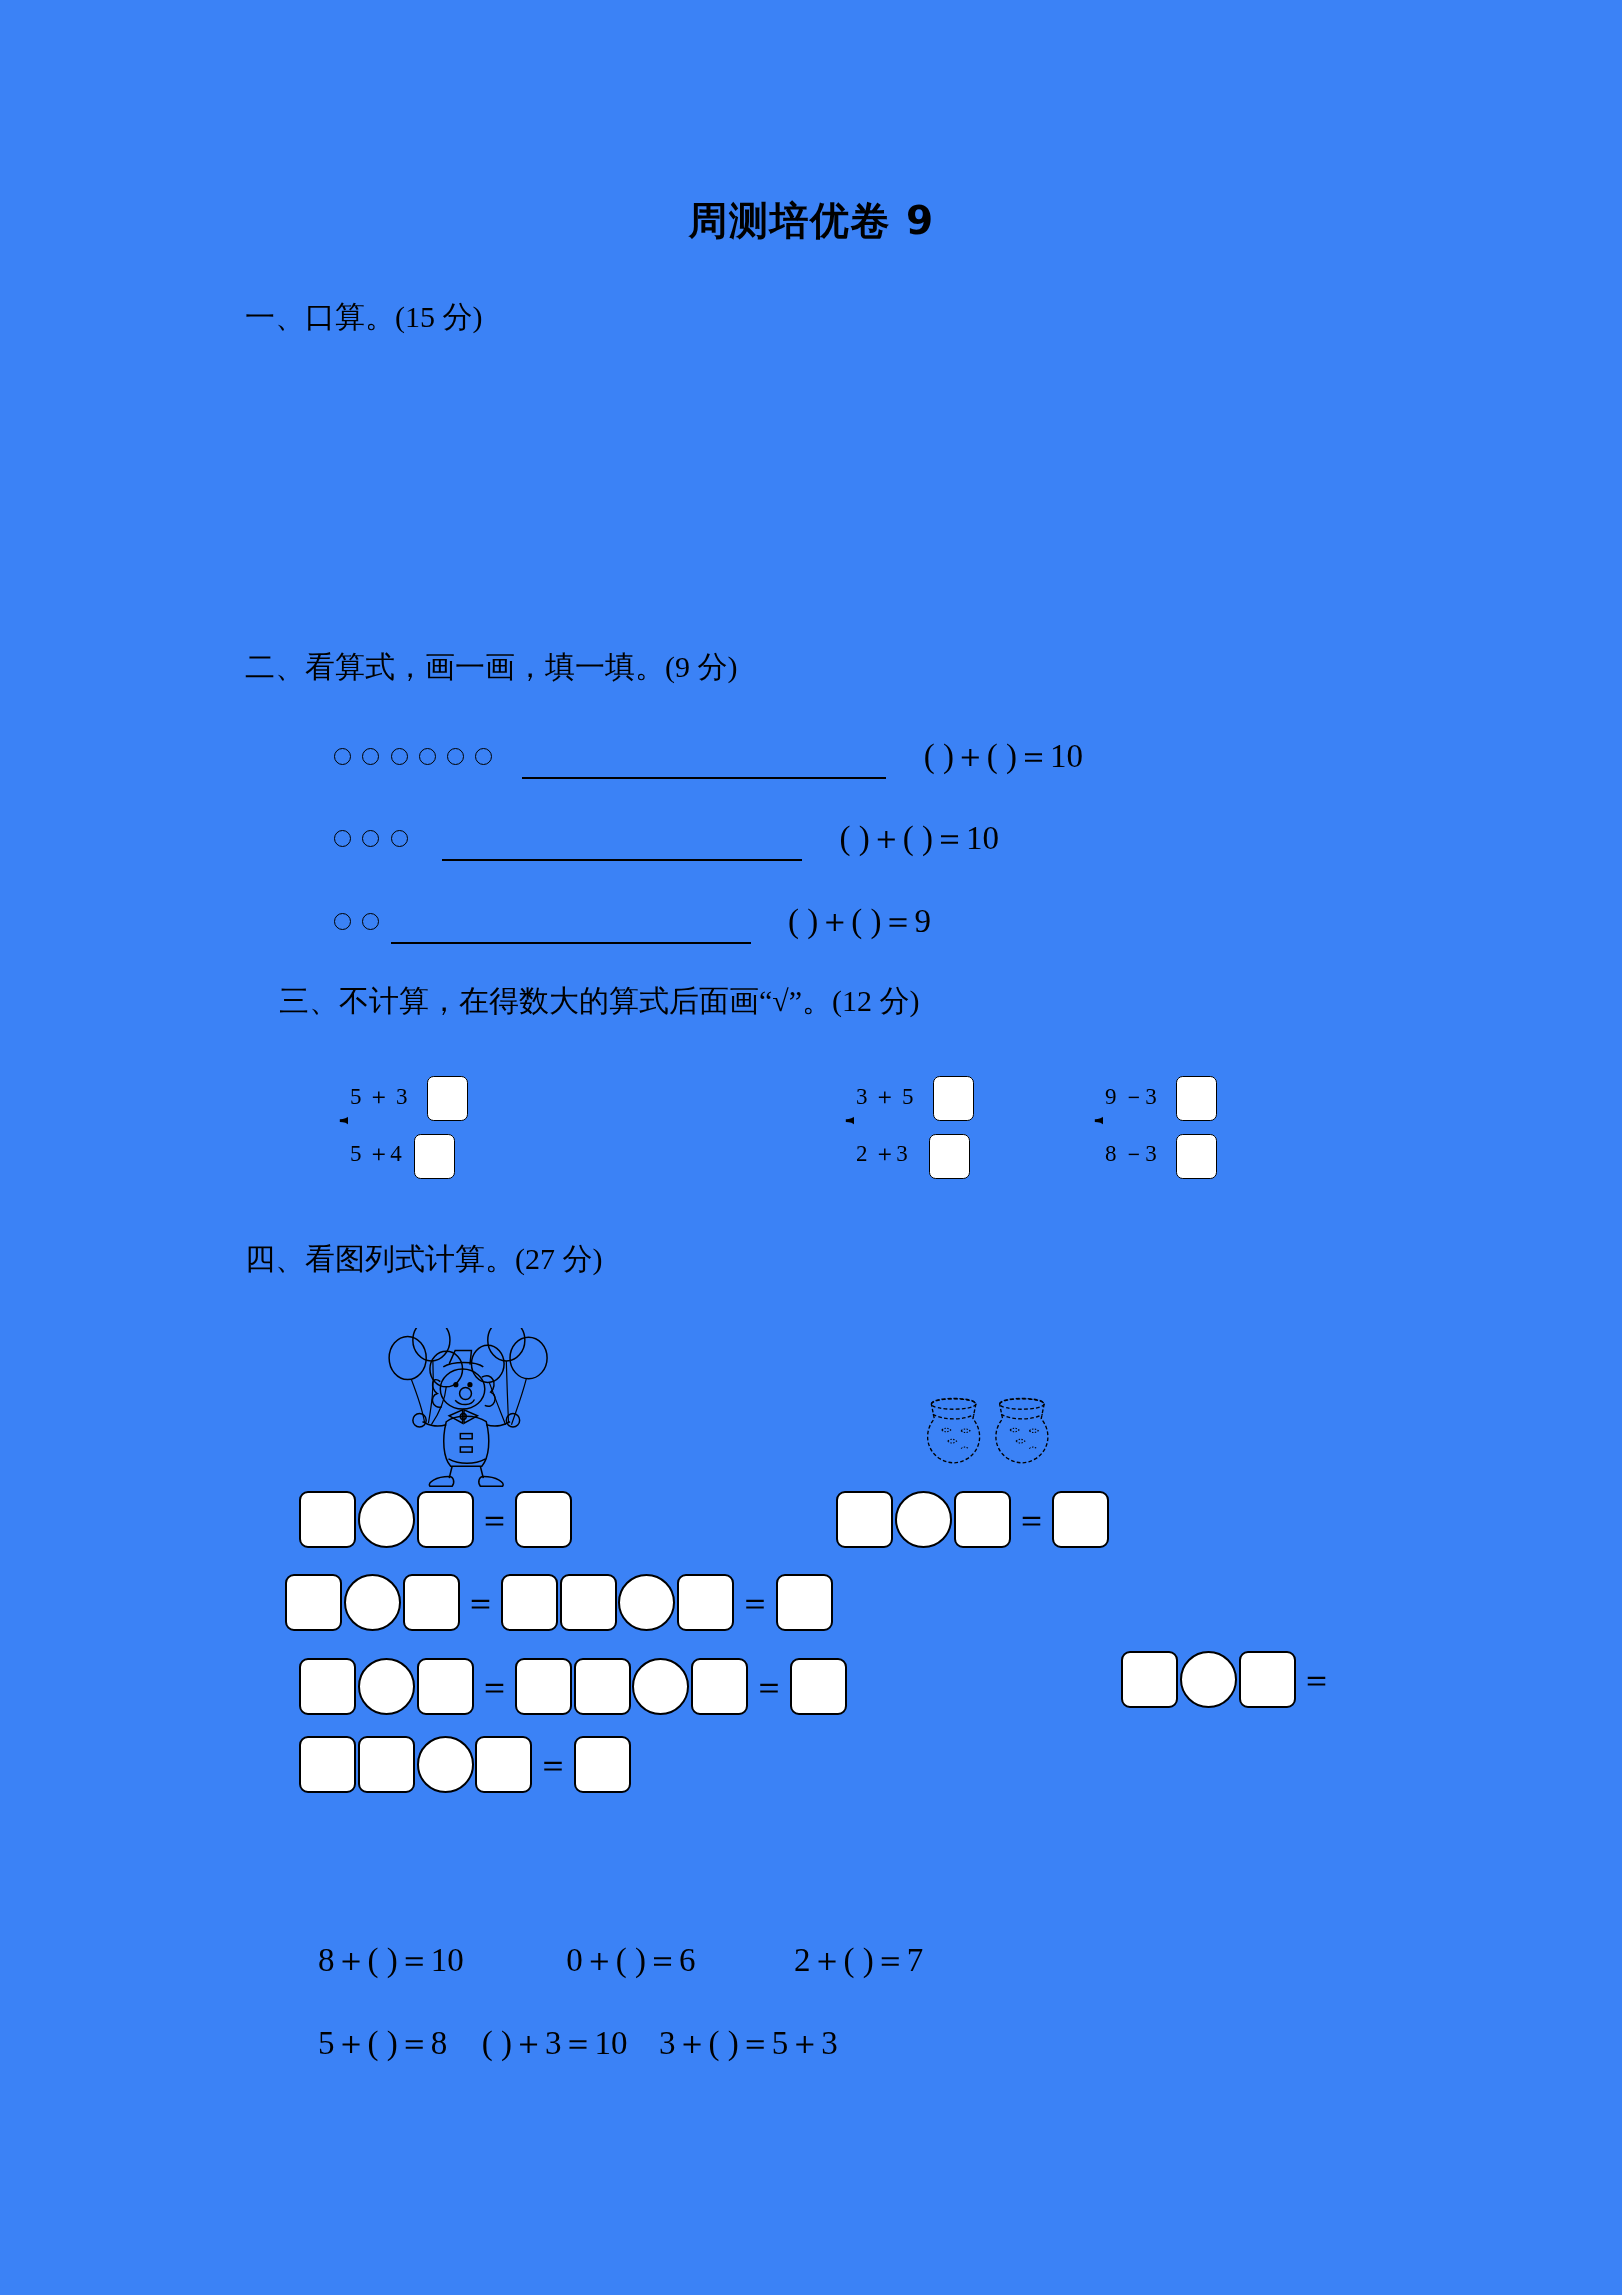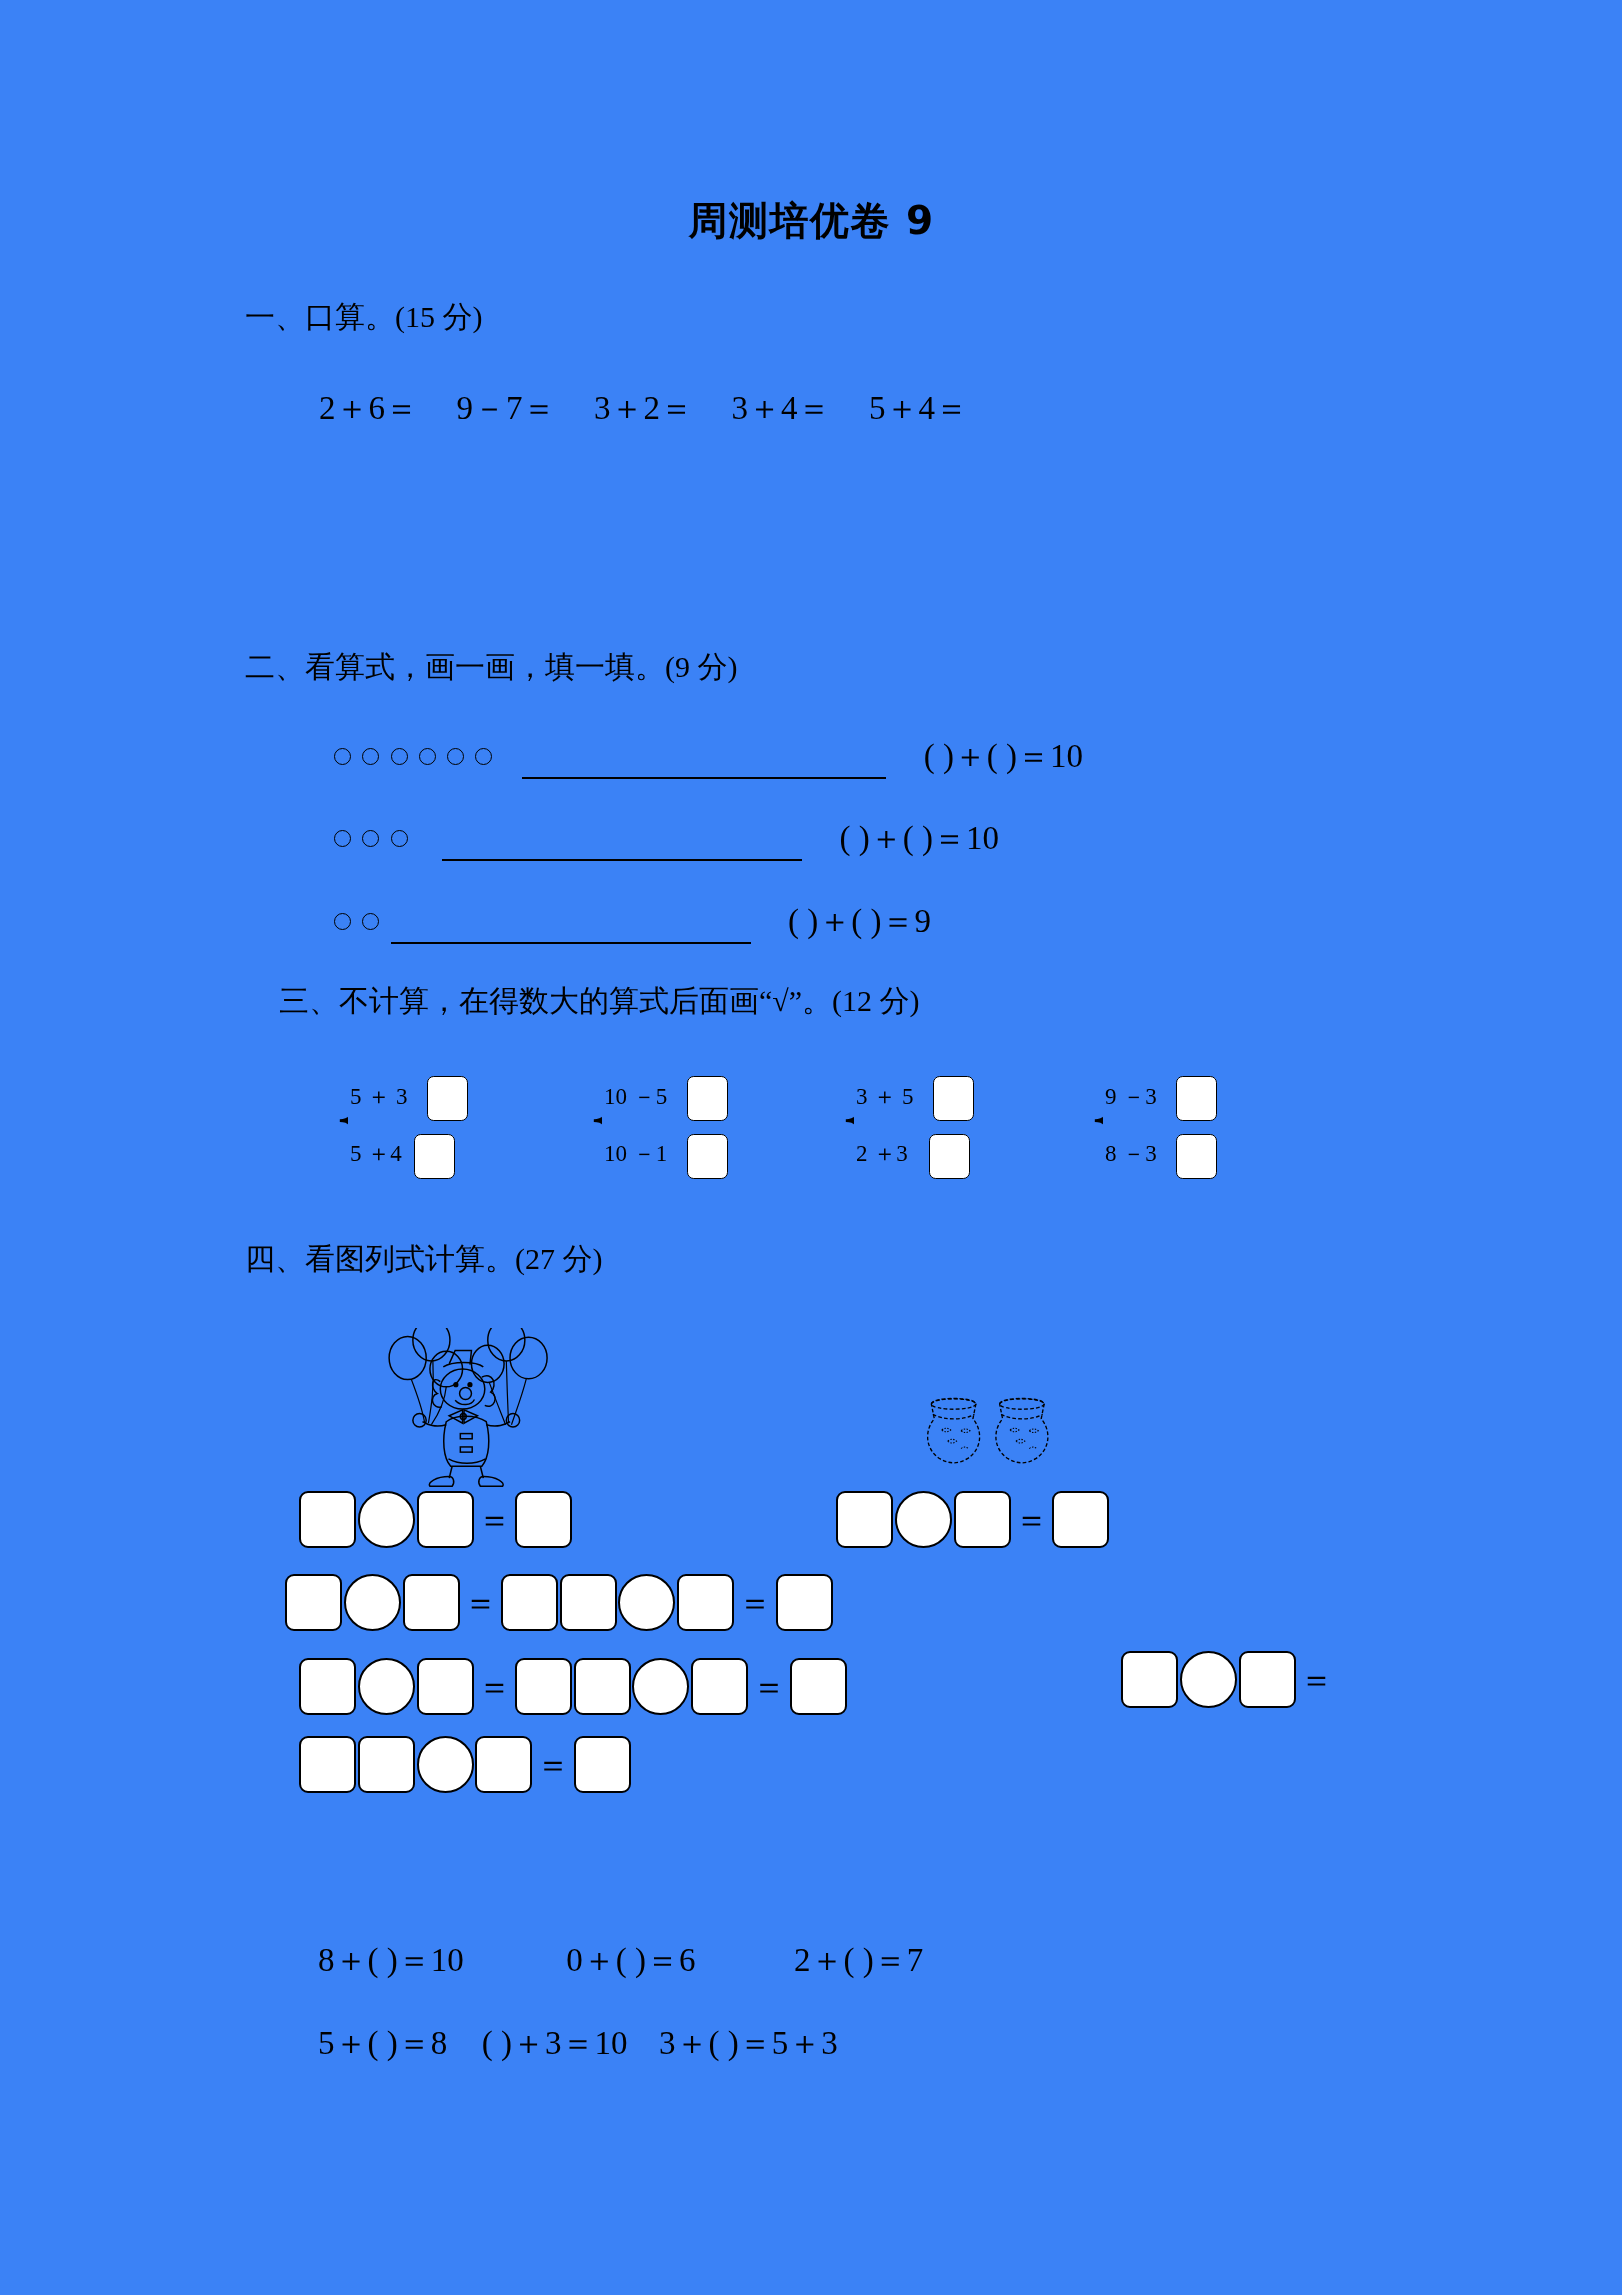--- a/index.html
+++ b/index.html
@@ -171,31 +171,20 @@
 </style>
 </head>
 <body>
 
 <div class="page">
 
   <div class="title">周测培优卷 9</div>
 
   <div class="sec-head" style="top:297px;">一、口算。(15 分)</div>
 
-  <div class="row oral-row" style="top:386px;">
-    <span class="expr">2＋6＝</span>
-    <span style="display:inline-block;width:22px;"></span>
-    <span class="expr">9－7＝</span>
-    <span style="display:inline-block;width:22px;"></span>
-    <span class="expr">3＋2＝</span>
-    <span style="display:inline-block;width:22px;"></span>
-    <span class="expr">3＋4＝</span>
-    <span style="display:inline-block;width:22px;"></span>
-    <span class="expr">5＋4＝</span>
-  </div>
 
 
 
   <div class="sec-head" style="top:647px;">二、看算式，画一画，填一填。(9 分)</div>
 
   <div class="s2row" style="top:734px; left:334px;">
     <span class="circles">
       <span class="oc"></span>
       <span class="oc"></span>
       <span class="oc"></span>
@@ -234,27 +223,20 @@
   <div class="sec-head" style="top:981px;margin-left:34px;">三、不计算，在得数大的算式后面画“√”。(12 分)</div>
 
   <div class="brace-group" style="left:332px; top:1076px;">
     <div class="brace"></div>
     <div class="bg-expr top">5 ＋ 3</div>
     <div class="bg-expr bot">5 ＋4</div>
     <div class="tickbox top" style="left:95px;"></div>
     <div class="tickbox bot" style="left:82px;"></div>
   </div>
 
-  <div class="brace-group" style="left:586px; top:1076px;">
-    <div class="brace"></div>
-    <div class="bg-expr top">10 －5</div>
-    <div class="bg-expr bot">10 －1</div>
-    <div class="tickbox top" style="left:101px;"></div>
-    <div class="tickbox bot" style="left:101px;"></div>
-  </div>
 
   <div class="brace-group" style="left:838px; top:1076px;">
     <div class="brace"></div>
     <div class="bg-expr top">3 ＋ 5</div>
     <div class="bg-expr bot">2 ＋3</div>
     <div class="tickbox top" style="left:95px;"></div>
     <div class="tickbox bot" style="left:91px;"></div>
   </div>
 
   <div class="brace-group" style="left:1087px; top:1076px;">

